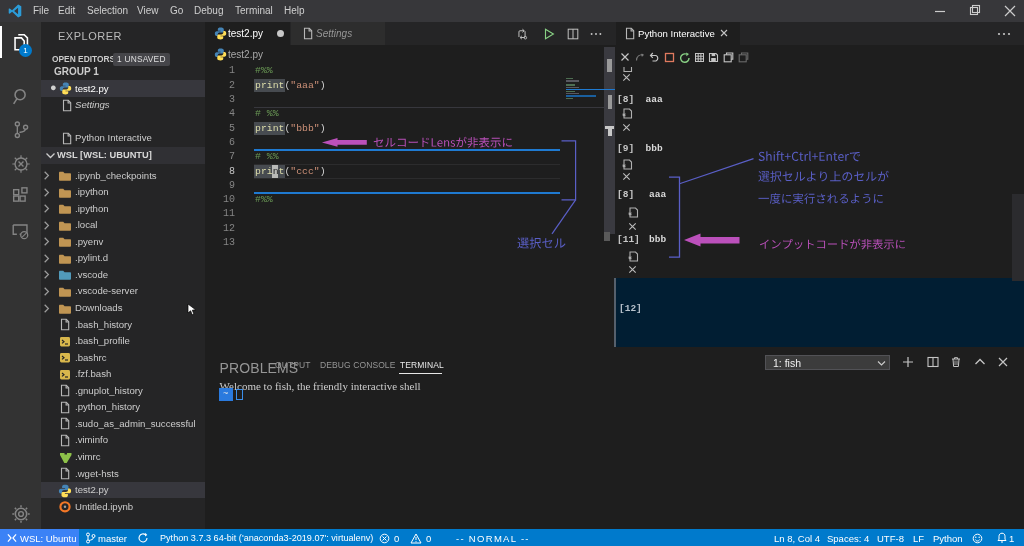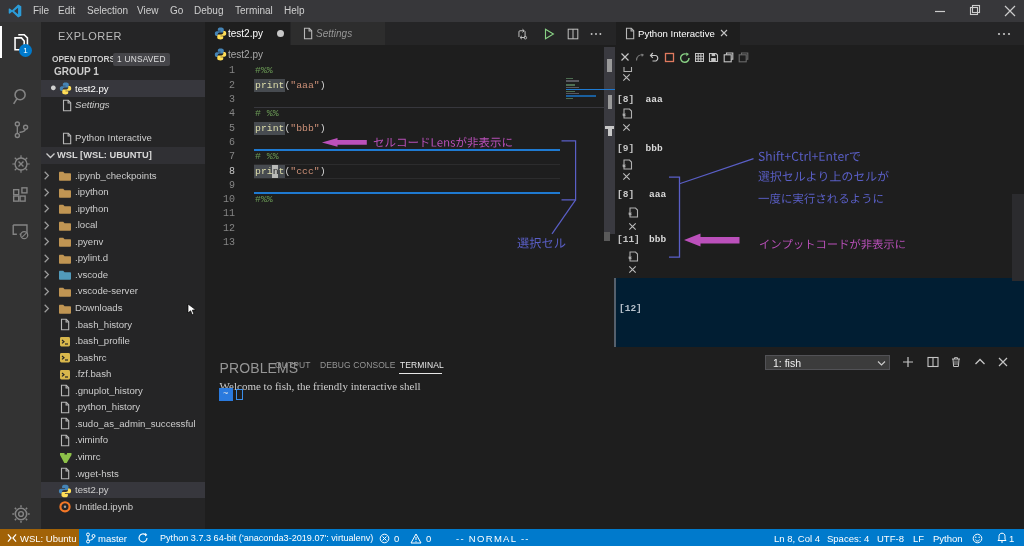--- a/index.html
+++ b/index.html
@@ -567,21 +567,21 @@
   <svg class="abs" style="left:792px;top:4px" width="12" height="12" viewBox="0 0 12 12">
         <path d="M2 2l8 8M10 2l-8 8" stroke="#c5c5c5" stroke-width="1.2"></path>
       </svg>
   <div class="abs" style="left:14.6px;top:28px;font-family:Liberation Serif, serif;font-size:11px;color:#cccccc;white-space:pre">Welcome to fish, the friendly interactive shell</div>
   <div class="abs" style="left:14px;top:35.5px;width:14px;height:13px;background:#2a7ade"></div>
   <span class="abs" style="left:18px;top:37px;font-family:'Liberation Mono',monospace;font-size:8.8px;color:#e8e8e8">~</span>
   <div class="abs" style="left:31px;top:36.5px;width:7px;height:11px;border:1px solid #3b8eea"></div>
 </div>
 
 <div id="statusbar">
-  <div class="abs" style="left:0;top:0;width:79px;height:17px;background:#a16207">
+  <div class="abs" style="left:0;top:0;width:79px;height:17px;background:#3b82f6">
     <svg class="abs" style="left:6.5px;top:3.5px" width="10" height="10" viewBox="0 0 11 10">
           <path d="M1 1l3.5 4L1 9M10 1 6.5 5 10 9" stroke="#ffffff" stroke-width="1.3" fill="none"></path>
         </svg>
     <span class="it" style="left:20px">WSL: Ubuntu</span>
   </div>
   <svg class="abs" style="left:85px;top:3px" width="11" height="12" viewBox="0 0 11 12">
         <circle cx="3" cy="2.5" r="1.5" fill="none" stroke="#fff" stroke-width="1"></circle>
         <circle cx="3" cy="9.5" r="1.5" fill="none" stroke="#fff" stroke-width="1"></circle>
         <circle cx="8.5" cy="4" r="1.5" fill="none" stroke="#fff" stroke-width="1"></circle>
         <path d="M3 4v4M8.5 5.5c0 2-2.5 2.5-4.5 3" fill="none" stroke="#fff" stroke-width="1"></path>

